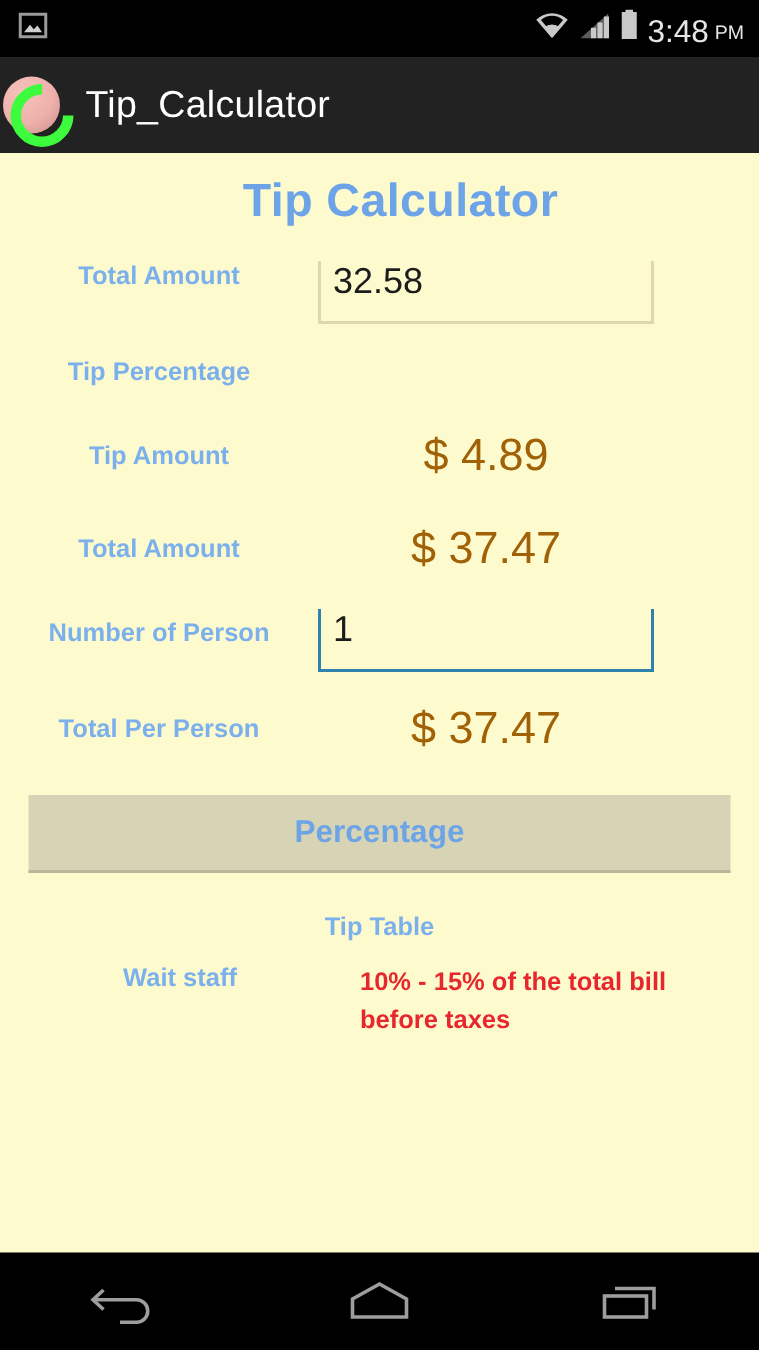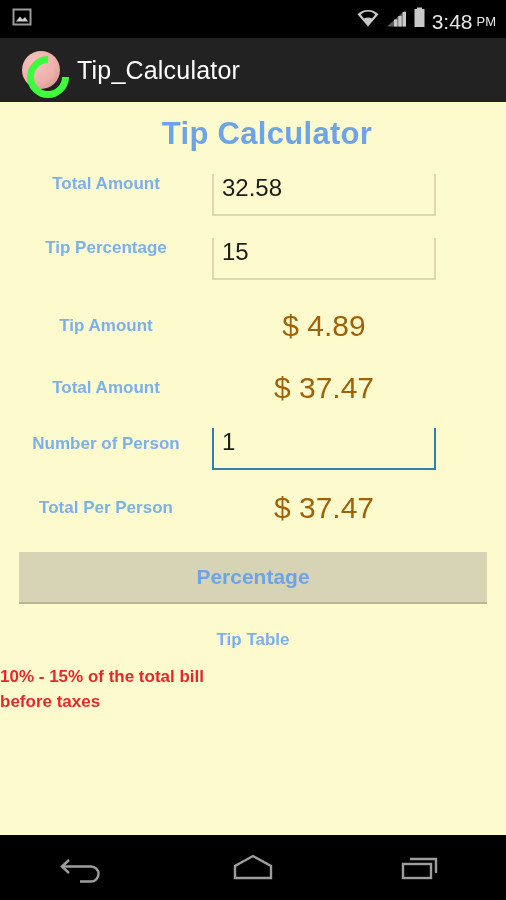--- a/index.html
+++ b/index.html
@@ -52,21 +52,21 @@
 
   
   .appbar {
     position: absolute;
     top: 38px; left: 0;
     width: 506px;
     height: 64px;
     background: #222222;
     display: flex;
     align-items: center;
-    padding-left: 22px;
+    padding-left: 2px;
     gap: 17px;
   }
   .app-icon {
     width: 38px; height: 38px;
     border-radius: 50%;
     background: radial-gradient(circle at 35% 30%, #f5c3bd 0%, #eeb0aa 55%, #c98f8a 100%);
     position: relative;
     flex: none;
   }
   .app-icon::after {
@@ -276,25 +276,20 @@
       <div class="label">Total Amount</div>
       <div class="field">
         <div class="tf">
           <span class="val">32.58</span>
         </div>
       </div>
     </div>
 
     <div class="row" style="margin-top:22px;">
       <div class="label">Tip Percentage</div>
-      <div class="field">
-        <div class="tf">
-          <span class="val">15</span>
-        </div>
-      </div>
     </div>
 
     <div class="row" style="margin-top:28px;">
       <div class="label" style="padding-top:8px;">Tip Amount</div>
       <div class="field">
         <div class="result">$ 4.89</div>
       </div>
     </div>
 
     <div class="row" style="margin-top:26px;">
@@ -320,20 +315,21 @@
       </div>
     </div>
 
     <div class="btn-wrap" style="margin-top:26px;">
       <button class="calc-btn">Percentage</button>
     </div>
 
     <div class="tip-table-title" style="margin-top:26px;">Tip Table</div>
 
     <div class="tip-row" style="margin-top:14px;">
+      <div class="label">Wait staff</div>
       <div class="desc">10% - 15% of the total bill before taxes</div>
     </div>
 
   </div>
 
   <div class="navbar">
     <div class="nav-btn">
       <svg width="52" height="34" viewBox="0 0 52 34">
         <path d="M11 9 L4 15.5 L11 22" fill="none" stroke="#9d9d9d" stroke-width="2.4"></path>
         <path d="M4.5 15.5 H33 a7.5 7.5 0 0 1 0 15 H22" fill="none" stroke="#9d9d9d" stroke-width="2.4"></path>

